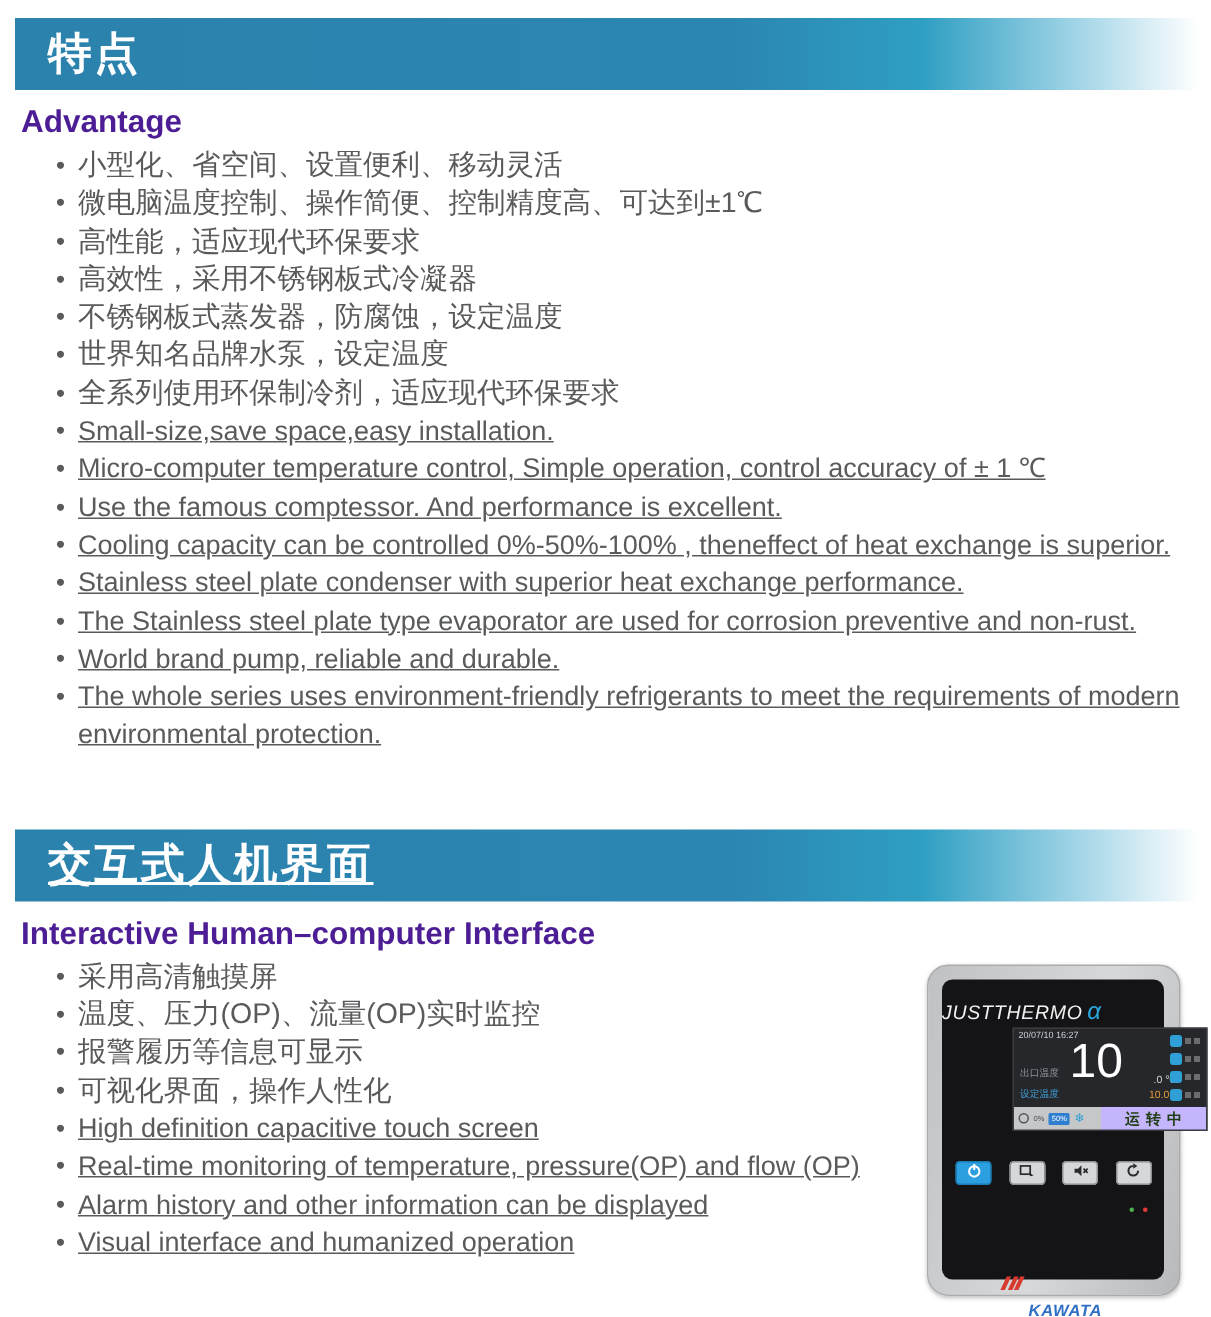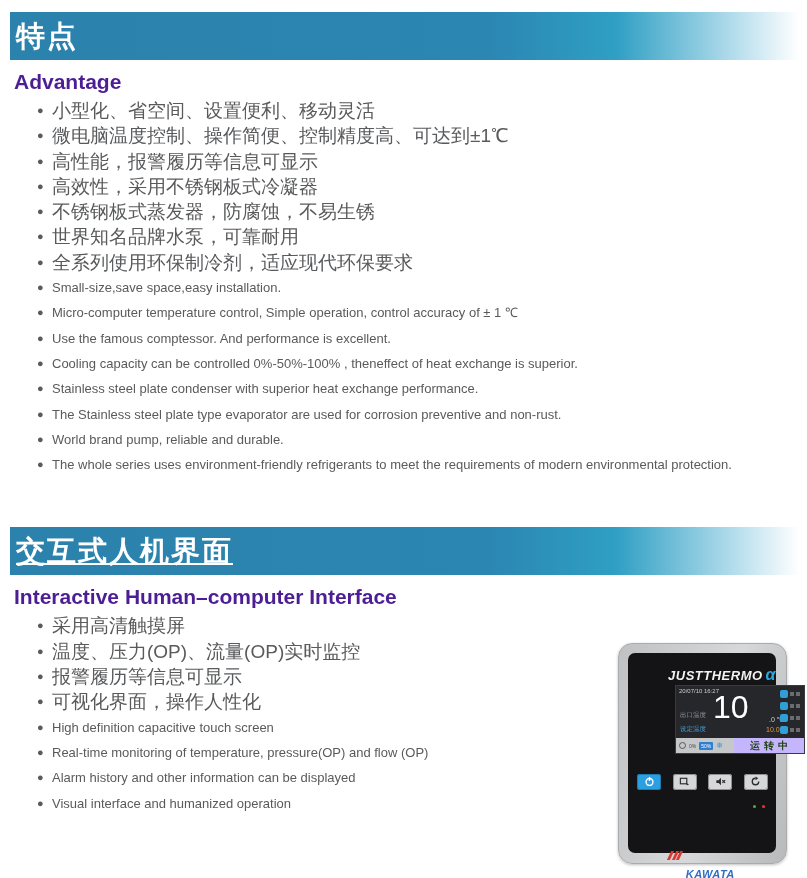--- a/index.html
+++ b/index.html
@@ -3,53 +3,53 @@
 <meta charset="utf-8">
 <style>
   html,body { margin:0; padding:0; }
   body {
     width:807px; height:878px; position:relative; background:#ffffff;
     font-family:"Liberation Sans", sans-serif; overflow:hidden;
   }
   
   .banner {
     margin-left:10px; height:48px; line-height:48px;
-    padding-left:6px; color:#ffffff; font-size:29px; font-weight:bold; letter-spacing:2px;
+    padding-left:22px; color:#ffffff; font-size:29px; font-weight:bold; letter-spacing:2px;
     background:linear-gradient(90deg,#2b82ac 0%, #2b86b2 60%, #2f9fc3 76%, #a3d5e7 89%, #ffffff 99%);
   }
   .banner1 { margin-top:12px; }
   .banner2 { margin-top:50px;text-decoration:underline; }
   .heading {
     color:#4c1d95; font-size:21px; font-weight:bold;
     margin:10px 0 4px 14px; line-height:24px;
   }
   
   ul.list { list-style:none; margin:0; padding:0 0 0 37px; }
   ul.list li {
     position:relative; padding-left:15px; color:#595a5c; line-height:25.3px;
   }
   ul.list li::before {
     content:"\25CF"; position:absolute; left:0; top:0; font-size:11px; color:#595a5c;
   }
   ul.cn li { font-size:19px; }
-  ul.en li { font-size:13px; max-width:755px; }
+  ul.en li { font-size:18px; max-width:755px;text-decoration:underline; }
   
   .device {
     position:absolute; left:618px; top:643px; width:167px; height:219px;
     border-radius:14px; border:1px solid #a9abad;
     background:linear-gradient(105deg,#bfc1c3 0%,#d6d8da 55%,#b7b9bb 100%);
     box-shadow:0 1px 3px rgba(0,0,0,0.25);
   }
   .face {
     position:absolute; left:9px; top:9px; width:148px; height:200px;
     background:#141416; border-radius:7px;
   }
   .brand {
-    position:absolute; left:0; right:0; top:13px; text-align:right;
-    font-style:italic; font-weight:bold; font-size:13px; color:#f2f2f2; letter-spacing:0.5px;
+    position:absolute; left:0; right:0; top:13px; text-align:left;
+    font-style:italic; font-weight:normal; font-size:13px; color:#f2f2f2; letter-spacing:0.5px;
     white-space:nowrap;
   }
   .brand .alpha { color:#2ba8e0; font-size:16px; margin-left:3px; }
   .screen {
     position:absolute; left:3px; top:32px; width:130px; height:69px;
     background:#26272b; border:1px solid #3a3b40; box-sizing:border-box;margin-left:44px;
   }
   .ts { position:absolute; left:3px; top:2px; font-size:6px; color:#c8ccd2; }
   .lbl-outlet { position:absolute; left:4px; top:25px; font-size:6.5px; color:#8e949c; }
   .lbl-set { position:absolute; left:4px; top:39px; font-size:6.5px; color:#3fa0da; }
@@ -105,24 +105,24 @@
 <body>
 
 <section>
   <div class="banner banner1">
     <span>特点</span>
   </div>
   <h2 class="heading">Advantage</h2>
   <ul class="list cn">
     <li>小型化、省空间、设置便利、移动灵活</li>
     <li>微电脑温度控制、操作简便、控制精度高、可达到±1℃</li>
-    <li>高性能，报警履历等信息可显示</li>
+    <li>高性能，适应现代环保要求</li>
     <li>高效性，采用不锈钢板式冷凝器</li>
-    <li>不锈钢板式蒸发器，防腐蚀，不易生锈</li>
-    <li>世界知名品牌水泵，可靠耐用</li>
+    <li>不锈钢板式蒸发器，防腐蚀，设定温度</li>
+    <li>世界知名品牌水泵，设定温度</li>
     <li>全系列使用环保制冷剂，适应现代环保要求</li>
   </ul>
   <ul class="list en">
     <li>Small-size,save space,easy installation.</li>
     <li>Micro-computer temperature control, Simple operation, control accuracy of ± 1 ℃</li>
     <li>Use the famous comptessor. And performance is excellent.</li>
     <li>Cooling  capacity can be controlled 0%-50%-100% , theneffect of heat exchange is superior.</li>
     <li>Stainless steel plate condenser with superior heat exchange performance.</li>
     <li>The Stainless steel plate type evaporator are used for corrosion preventive and non-rust.</li>
     <li>World brand pump, reliable and durable.</li>

